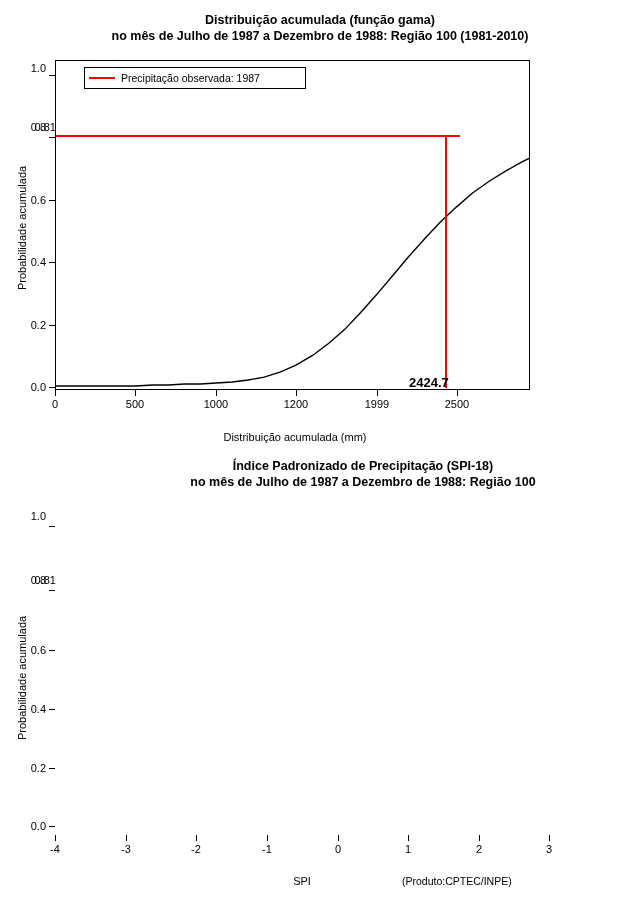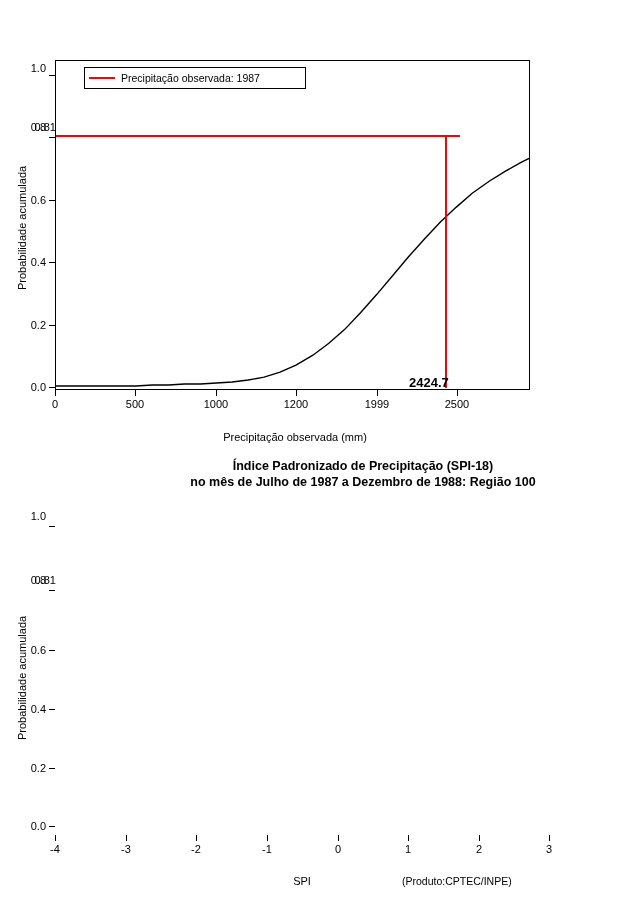--- a/index.html
+++ b/index.html
@@ -115,20 +115,24 @@
     position: absolute;
     font-size: 10.5px;
     white-space: nowrap;
   }
 </style>
 </head>
 <body>
 
 <div class="panel" id="panel-top">
 
+  <div class="title" style="left:0; top:12px;">
+    <span class="l1">Distribuição acumulada (função gama)</span>
+    <span class="l2">no mês de Julho de 1987 a Dezembro de 1988: Região 100 (1981-2010)</span>
+  </div>
 
   <div class="axis-label-y" style="left:16px; top:290px;">Probabilidade acumulada</div>
 
   <div class="tick-label tick-y" style="left:8px; top:381px; width:38px;">0.0</div>
   <div class="tick-label tick-y" style="left:8px; top:319px; width:38px;">0.2</div>
   <div class="tick-label tick-y" style="left:8px; top:256px; width:38px;">0.4</div>
   <div class="tick-label tick-y" style="left:8px; top:194px; width:38px;">0.6</div>
   <div class="tick-label tick-y" style="left:8px; top:121px; width:38px;">0.8</div>
   <div class="tick-label tick-y" style="left:8px; top:62px; width:38px;">1.0</div>
 
@@ -168,21 +172,21 @@
   <div class="tickmark" style="left:377px; top:390px; width:1px; height:6px;"></div>
   <div class="tickmark" style="left:457px; top:390px; width:1px; height:6px;"></div>
 
   <div class="tick-label tick-x" style="left:35px; top:398px; width:40px;">0</div>
   <div class="tick-label tick-x" style="left:115px; top:398px; width:40px;">500</div>
   <div class="tick-label tick-x" style="left:196px; top:398px; width:40px;">1000</div>
   <div class="tick-label tick-x" style="left:276px; top:398px; width:40px;">1200</div>
   <div class="tick-label tick-x" style="left:357px; top:398px; width:40px;">1999</div>
   <div class="tick-label tick-x" style="left:437px; top:398px; width:40px;">2500</div>
 
-  <div class="axis-label-x" style="left:145px; top:431px; width:300px;">Precipitação observada (mm)</div>
+  <div class="axis-label-x" style="left:145px; top:431px; width:300px;">Distribuição acumulada (mm)</div>
 </div>
 
 <div class="panel" id="panel-bottom">
 
   <div class="title" style="left:0; top:8px;margin-left:43px;">
     <span class="l1">Índice Padronizado de Precipitação (SPI-18)</span>
     <span class="l2">no mês de Julho de 1987 a Dezembro de 1988: Região 100</span>
   </div>
 
   <div class="axis-label-y" style="left:16px; top:290px;">Probabilidade acumulada</div>

